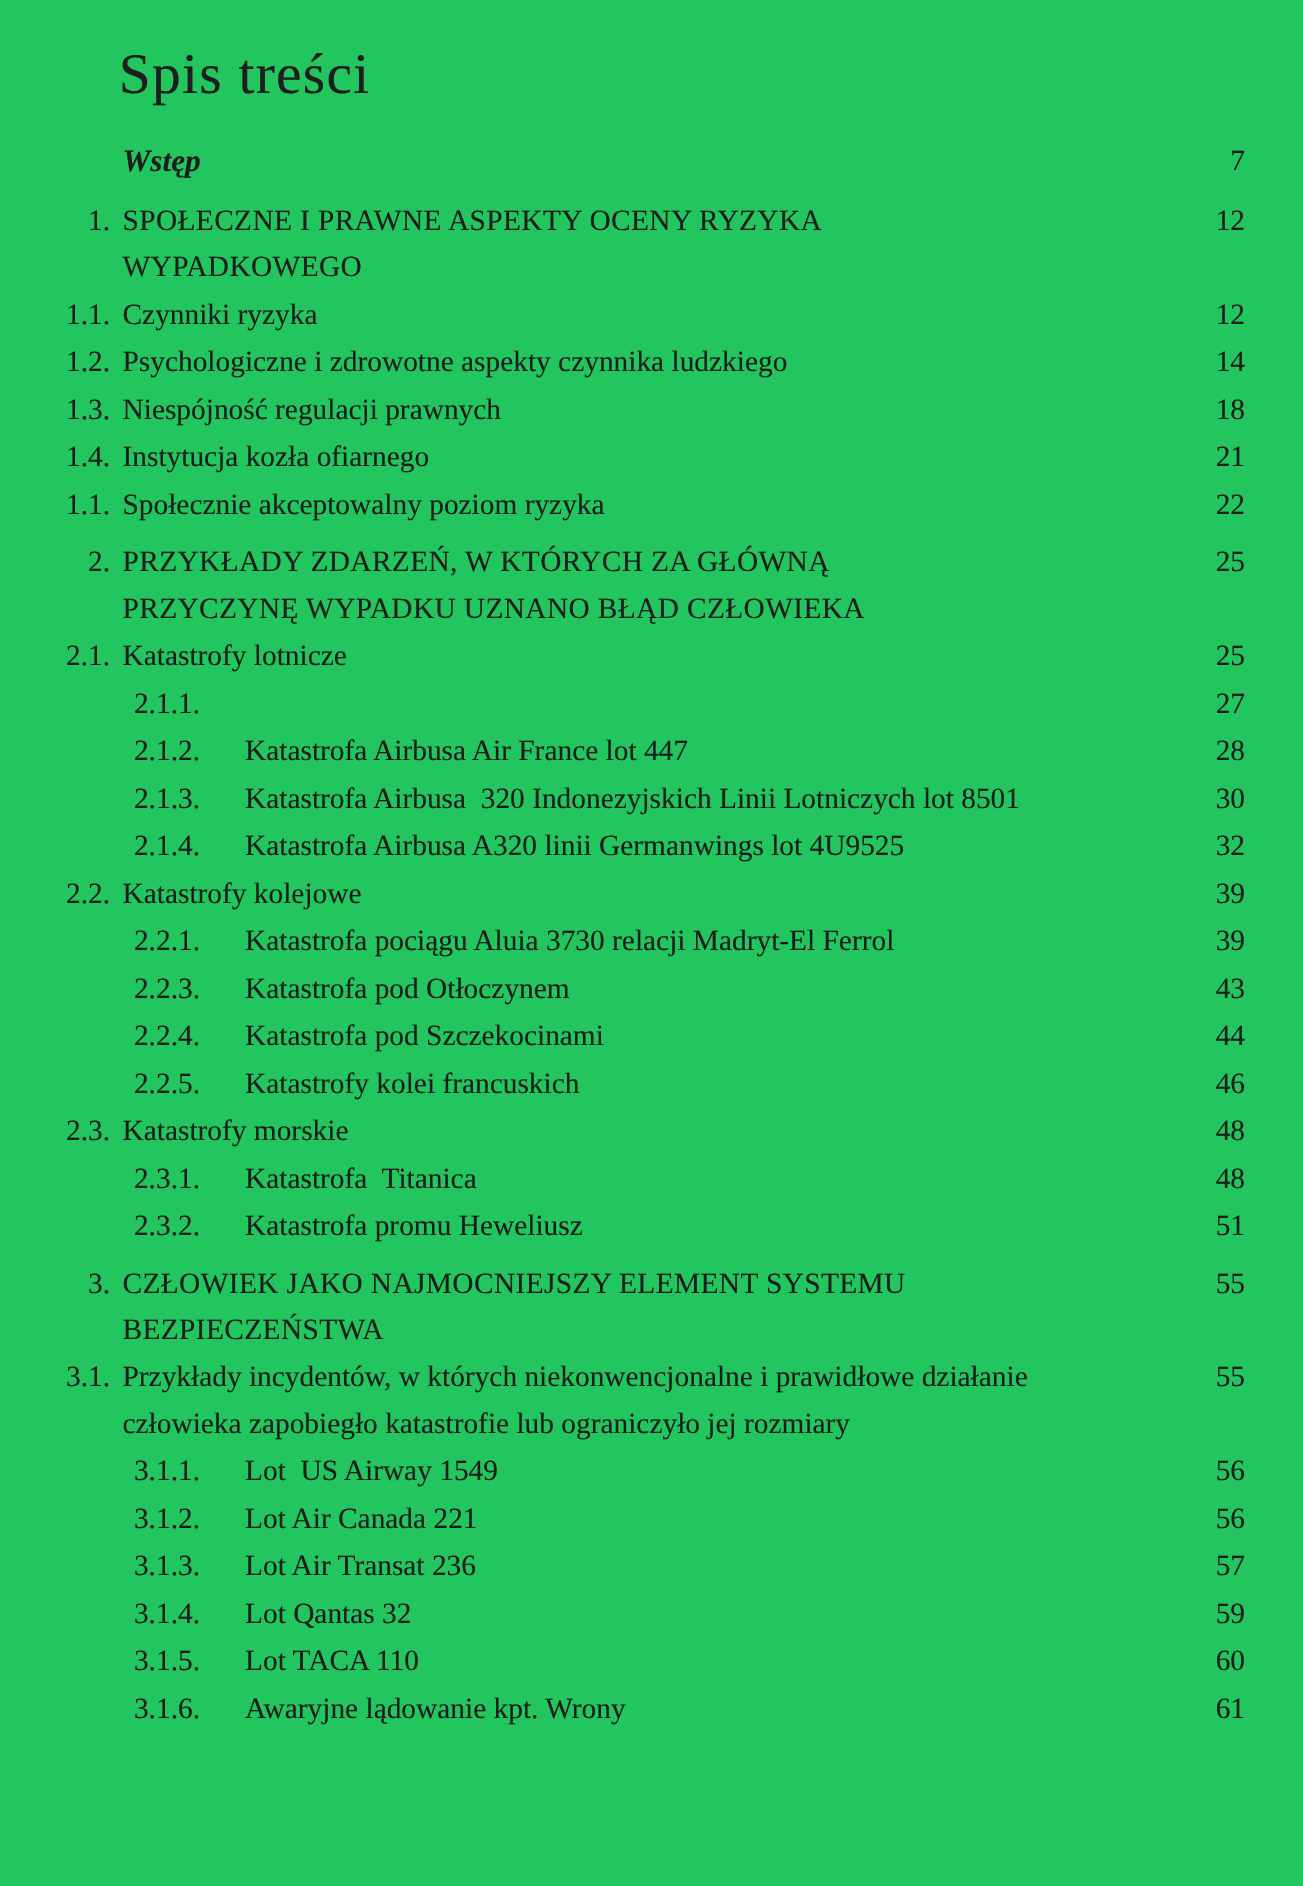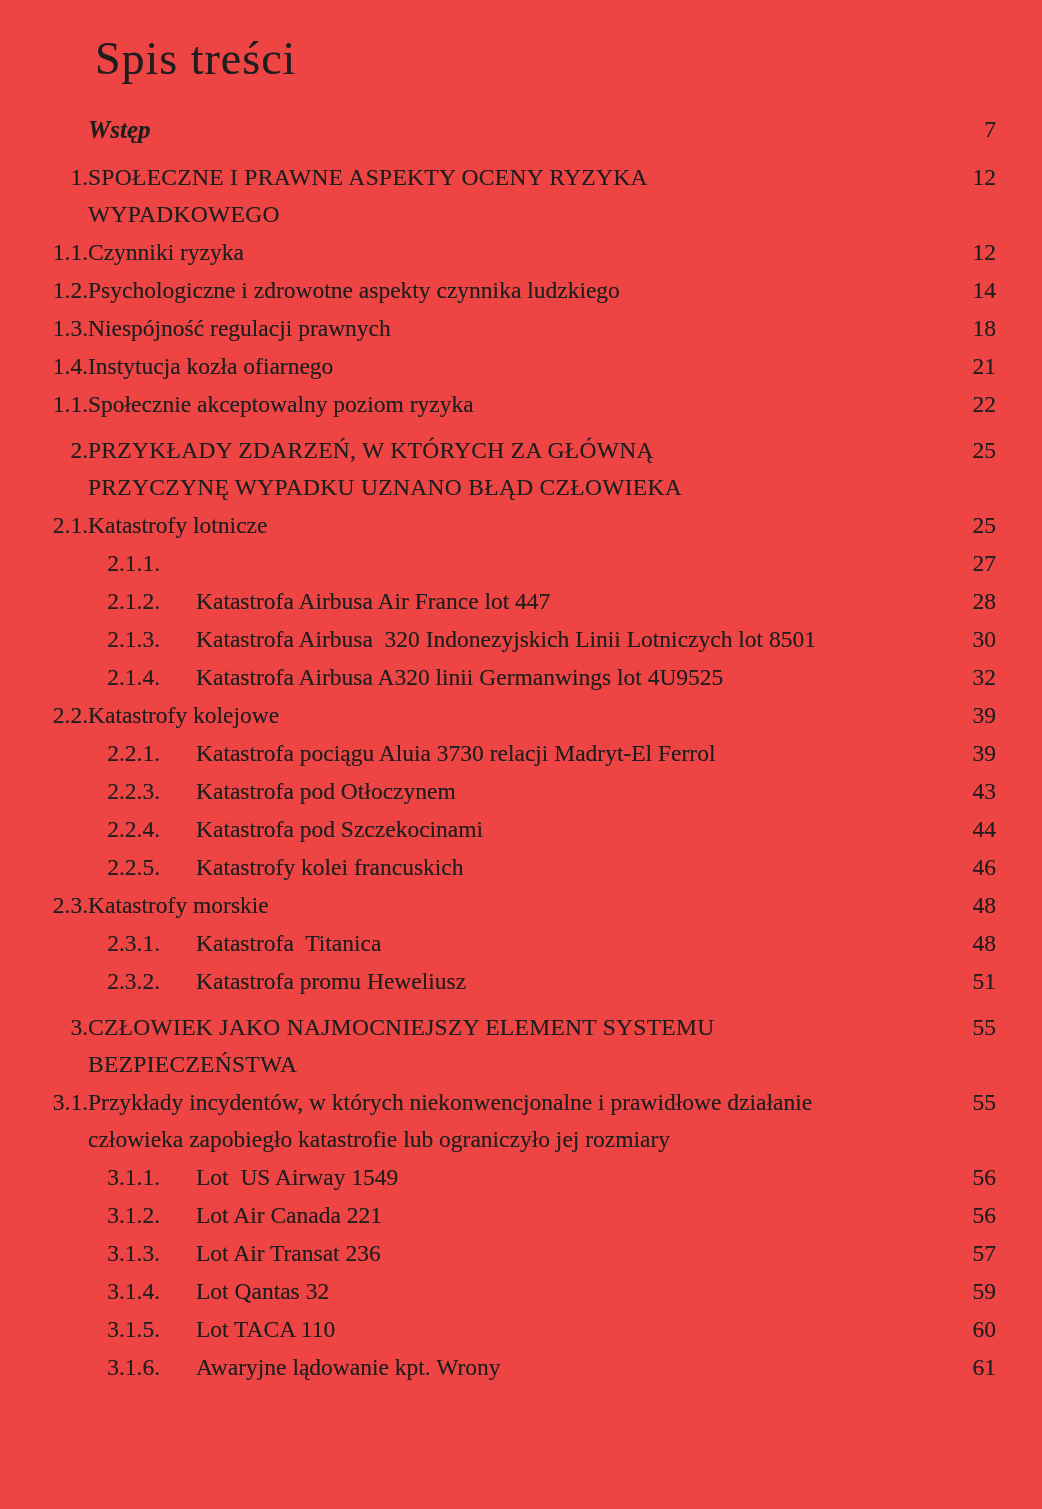--- a/index.html
+++ b/index.html
@@ -3,21 +3,21 @@
 <meta charset="utf-8">
 <style>
   * { box-sizing: border-box; }
   html, body {
     margin: 0; padding: 0;
     background: #ffffff;
   }
   .page {
     width: 1042px;
     height: 1509px;
-    background: #ef4444;
+    background: #22c55e;
     font-family: "Liberation Serif", "DejaVu Serif", serif;
     color: #1e1e1e;
     padding: 34px 46px 40px 0;
     overflow: hidden;
     text-shadow: 0 0 0.5px rgba(30,30,30,0.45);
   }
   .title {
     font-weight: 400;
     font-size: 46px;
     line-height: 1.1;
@@ -30,20 +30,21 @@
     font-size: 23.5px;
     line-height: 37px;
     margin-bottom: 1px;
   }
   .num {
     flex: 0 0 88px;
     text-align: right;
     white-space: nowrap;
   }
   .label {
+    margin-left: 10px;
     white-space: pre-wrap;
   }
   .pgnum {
     margin-left: auto;
     flex: 0 0 50px;
     text-align: right;
   }
   .intro-row { margin-bottom: 11px; }
   .intro-row .label {
     font-style: italic;

